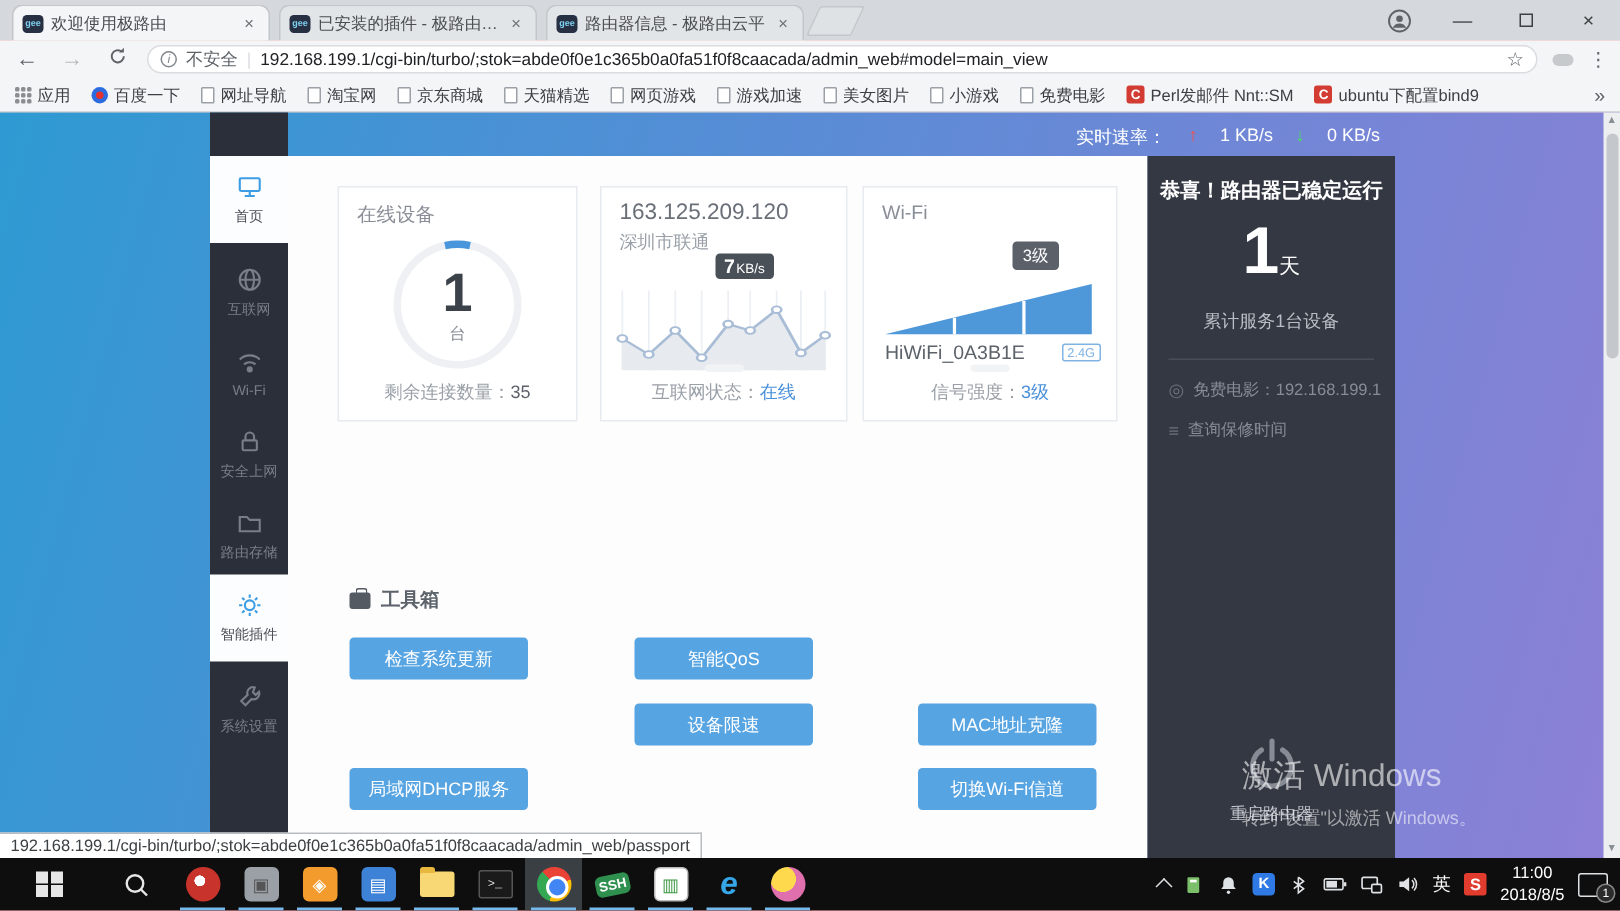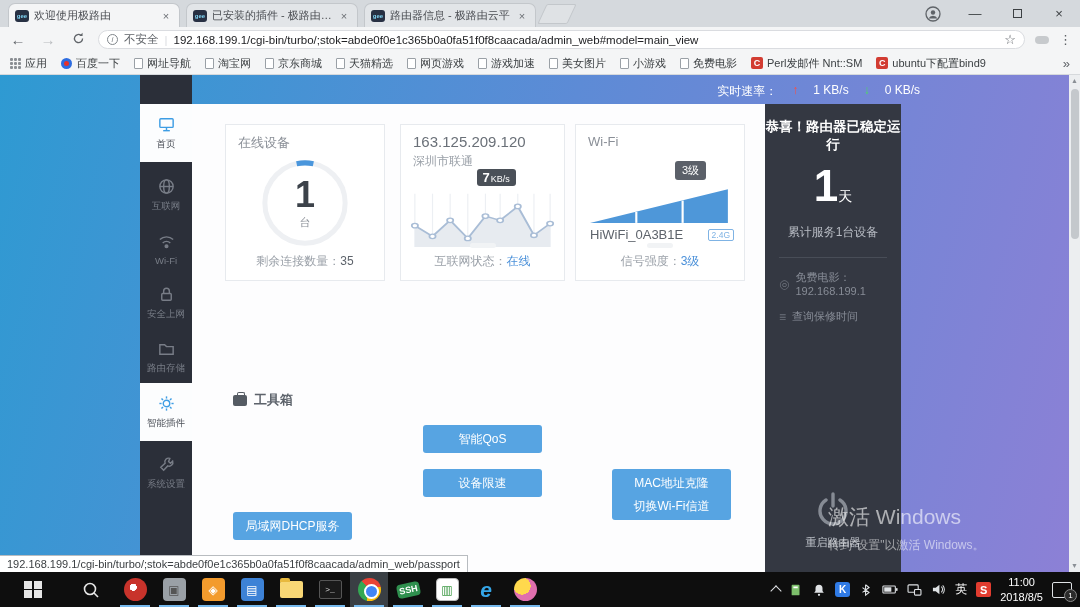--- a/index.html
+++ b/index.html
@@ -101,21 +101,21 @@
 
   .toolbox-head { position:absolute; left:41px; top:287px; display:flex; align-items:center; gap:7px;
                   font-size:13px; color:#5d636b; font-weight:bold; }
   .ic-case { width:14px; height:11px; background:#555b63; border-radius:2px; position:relative; }
   .ic-case::before { content:""; position:absolute; left:4px; top:-3px; width:6px; height:3px;
                      border:1.5px solid #555b63; border-bottom:none; border-radius:2px 2px 0 0; }
   .tool-btn { position:absolute; width:119px; height:28px; background:#57a4e2; border:none; border-radius:3px;
               color:#fff; font-size:12px; cursor:pointer; font-family:inherit; }
 
   
-  .right-panel { position:absolute; left:765px; top:29px; width:136px; height:468px; background:#343842; }
+  .right-panel { position:absolute; left:765px; top:29px; width:165px; height:468px; background:#343842; }
   .rp-heading { margin-top:14px; text-align:center; color:#fff; font-size:13.5px; font-weight:bold; }
   .rp-days { text-align:center; color:#fff; margin-top:10px; }
   .rp-days b { font-size:44px; font-weight:bold; line-height:1; }
   .rp-days span { font-size:14px; }
   .rp-sub { text-align:center; color:#b9bdc5; font-size:12px; margin-top:16px; }
   .rp-divider { margin:16px 14px 0 14px; border-top:1px solid #484d57; }
   .rp-row { display:flex; align-items:center; gap:6px; color:#878c96; font-size:11px; margin:12px 0 0 14px; }
   .rp-row .glyph { font-size:12px; color:#6d727c; }
   .rp-reboot { position:absolute; left:0; right:0; bottom:22px; display:flex; flex-direction:column;
                align-items:center; gap:6px; cursor:pointer; }
@@ -435,25 +435,26 @@
           <span class="band-badge">2.4G</span>
         </div>
         <div class="card-handle"></div>
         <div class="card-footer"><span>信号强度：</span><span class="blue">3级</span></div>
       </div>
 
       <div class="toolbox-head">
         <span class="ic-case"></span>
         <span>工具箱</span>
       </div>
+      <button class="tool-btn" style="left:41px;top:321px">检查系统更新</button>
       <button class="tool-btn" style="left:231px;top:321px">智能QoS</button>
       <button class="tool-btn" style="left:231px;top:365px">设备限速</button>
       <button class="tool-btn" style="left:420px;top:365px">MAC地址克隆</button>
       <button class="tool-btn" style="left:41px;top:408px">局域网DHCP服务</button>
-      <button class="tool-btn" style="left:420px;top:388px">切换Wi-Fi信道</button>
+      <button class="tool-btn" style="left:420px;top:408px">切换Wi-Fi信道</button>
     </div>
 
     <div class="right-panel">
       <div class="rp-heading">恭喜！路由器已稳定运行</div>
       <div class="rp-days"><b>1</b><span>天</span></div>
       <div class="rp-sub">累计服务1台设备</div>
       <div class="rp-divider"></div>
       <div class="rp-row">
           <span class="glyph">◎</span>
           <span>免费电影：192.168.199.1</span>

